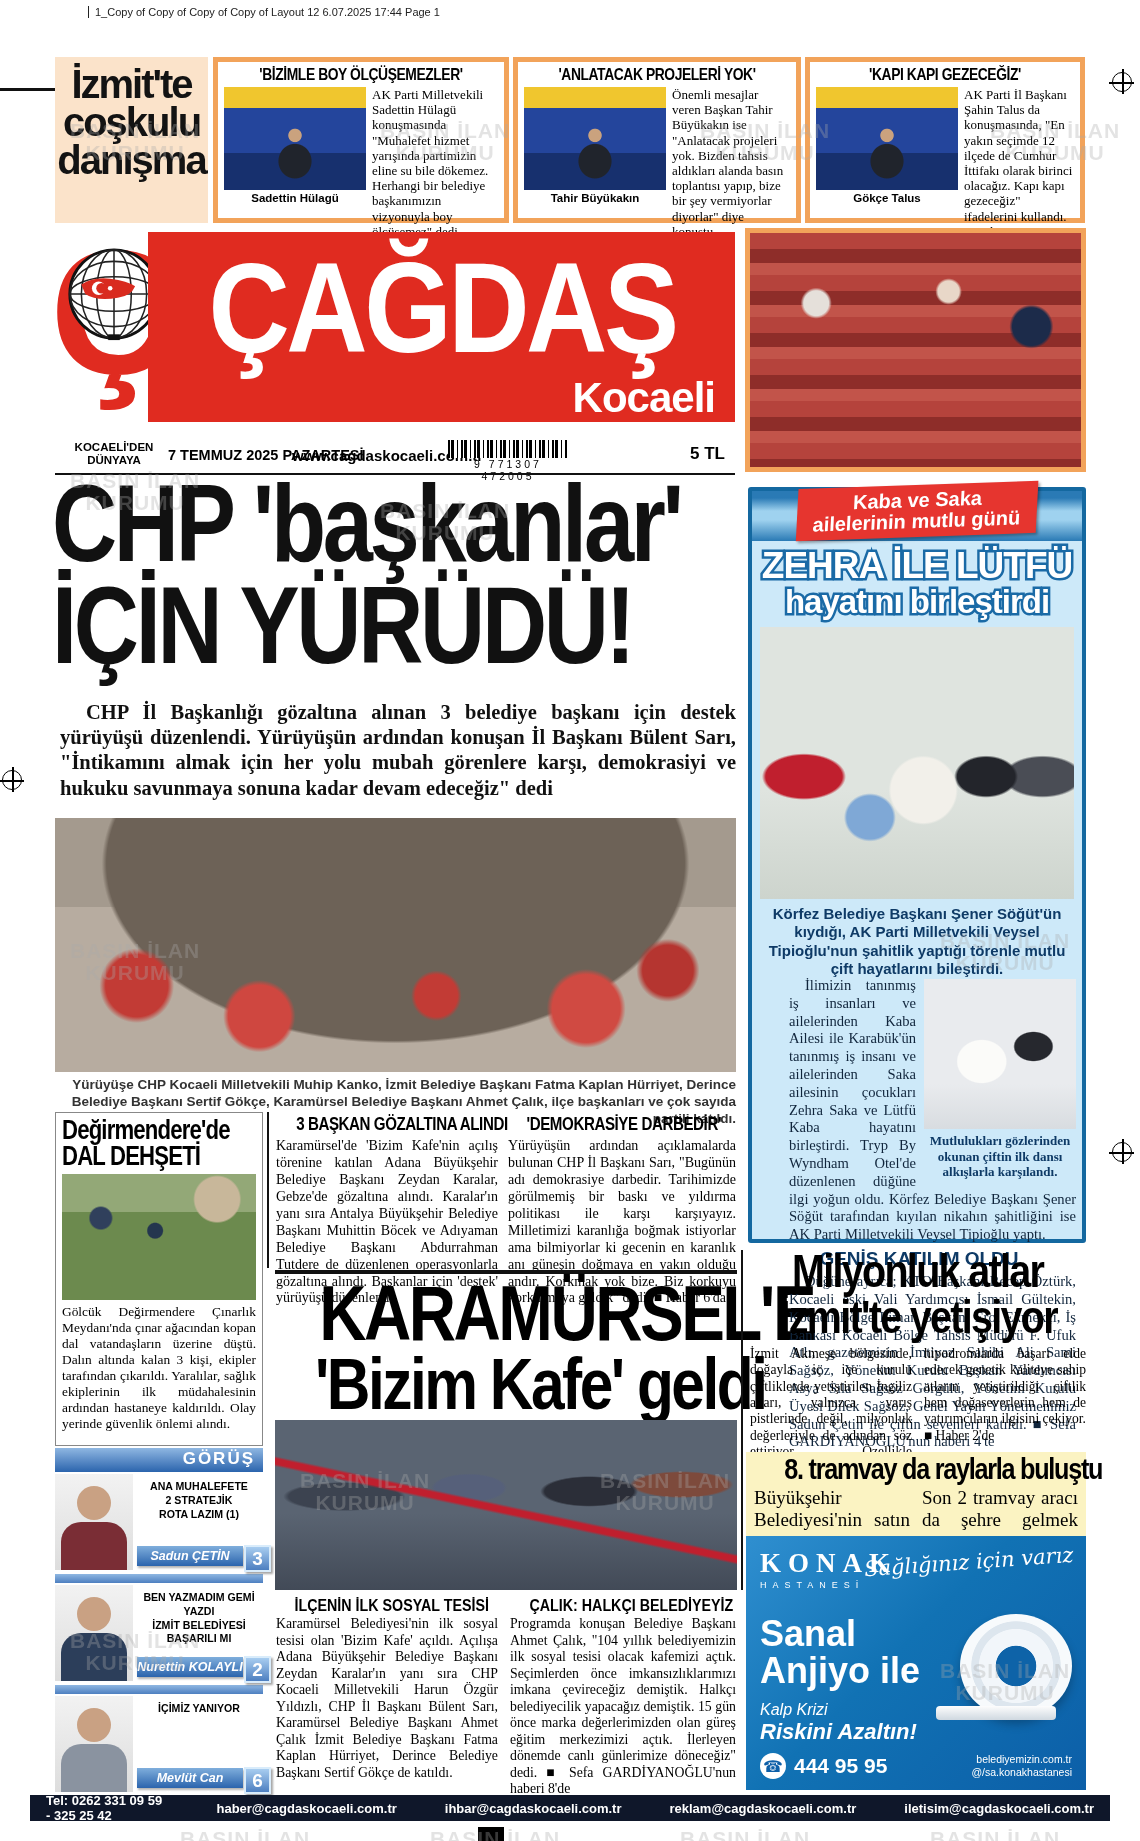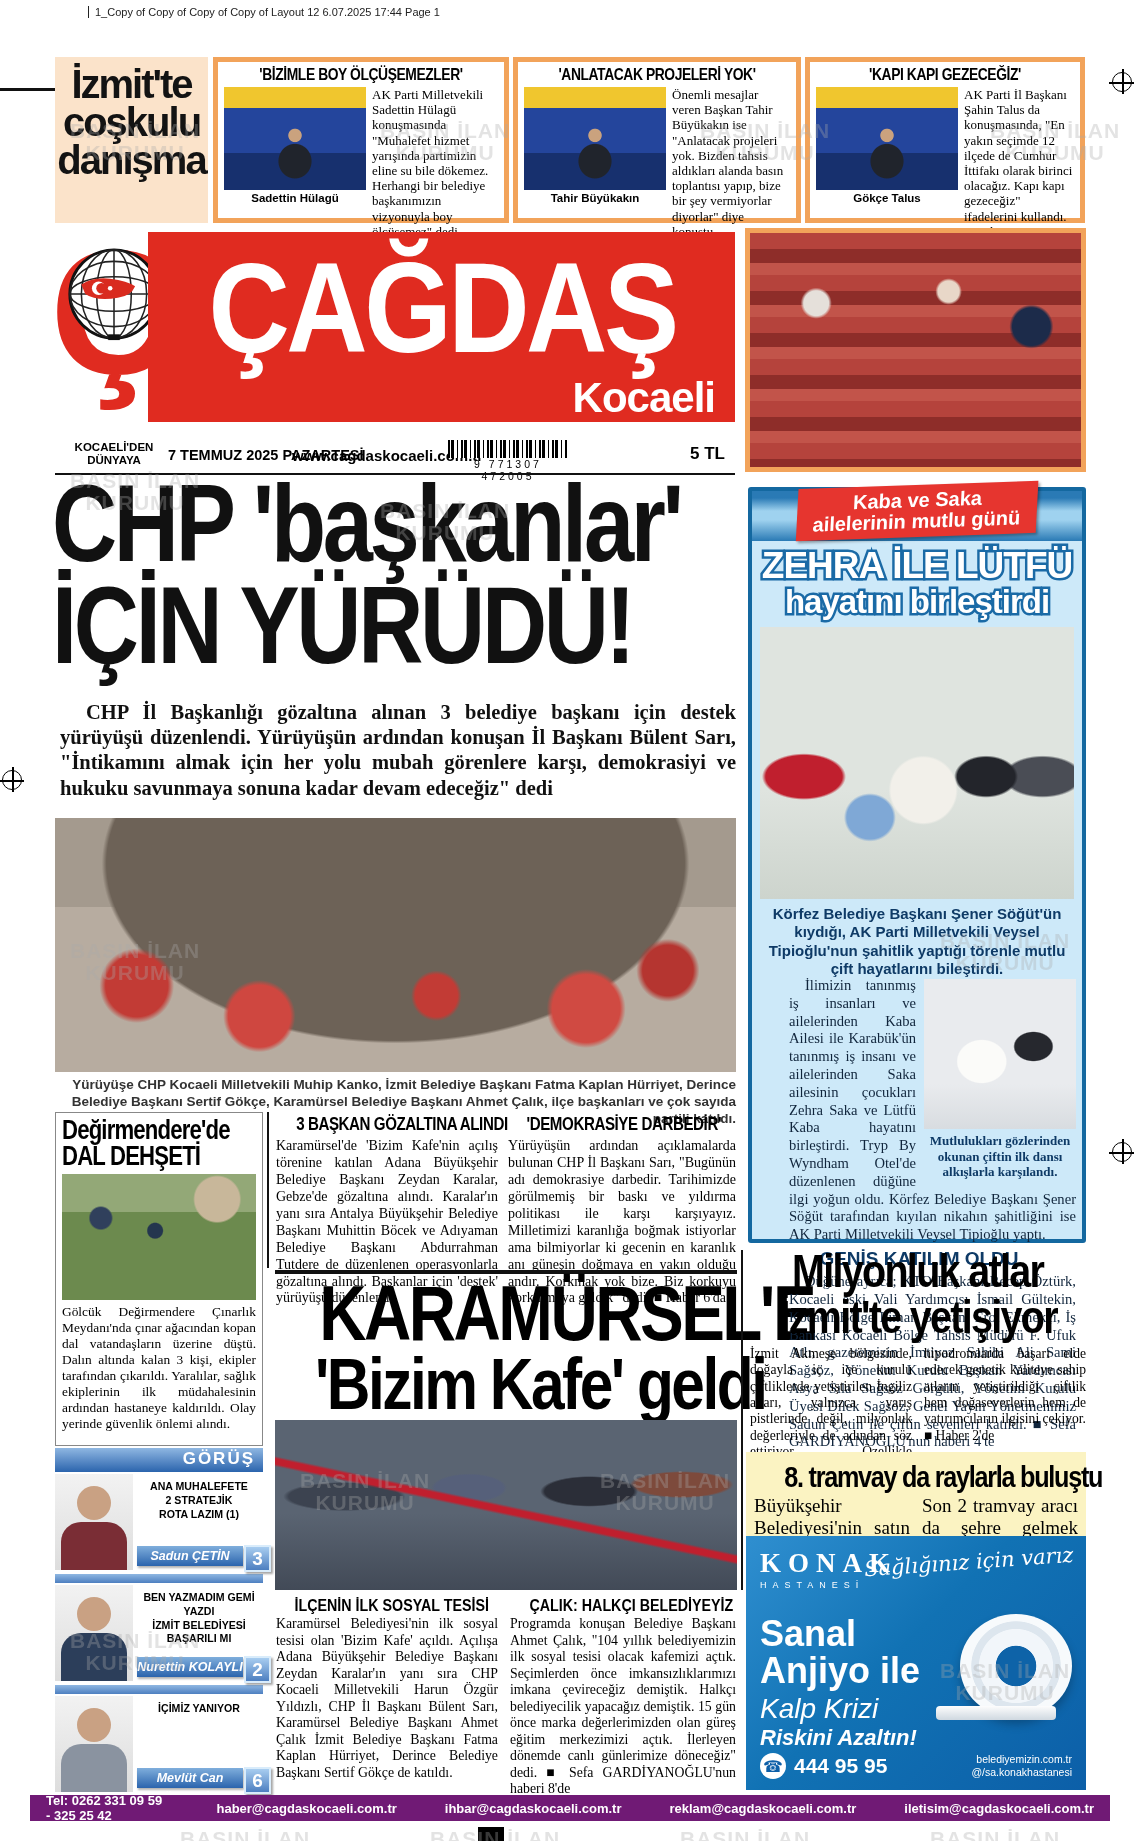--- a/index.html
+++ b/index.html
@@ -141,31 +141,31 @@
   .wed-inset { float:right; width:152px; margin:2px 0 4px 8px; }
   .wed-inset .photo { width:100%; height:150px; }
   .wed-inset .ic { font-size:13px; font-weight:bold; color:#0e3a66; text-align:center; line-height:1.2; margin-top:4px; }
   .wed-sub { text-align:center; font-weight:900; font-size:19px; color:#0e3a66; font-family:"Liberation Sans",sans-serif; margin:3px 0; }
   .wed-body p { text-indent:16px;margin-left:27px; }
 
   
   .atlar-h { left:750px; top:1248px; width:336px; text-align:center; line-height:.97; }
   .atlar-h .a { font-size:47px; font-weight:900; letter-spacing:-2px; }
   .atlar-b { left:750px; top:1346px; width:336px; font-size:13.6px; line-height:1.2; columns:2; column-gap:12px; }
-  .tram { left:746px; top:1452px; width:340px; height:104px; background:#FBF3C2; padding:8px 8px; }
+  .tram { left:746px; top:1452px; width:340px; height:104px; background:#FBF3C2; padding:0 8px; }
   .tram .th { text-align:center; font-size:30px; font-weight:900; letter-spacing:-1.5px; }
   .tram .tb { font-size:19px; line-height:1.18; columns:2; column-gap:12px; margin-top:1px; }
   .konak { left:746px; top:1536px; width:340px; height:254px; color:#fff;
     background:linear-gradient(135deg,#2F8FD0 0%,#1172B4 45%,#0C5FA8 100%); padding:12px 14px; overflow:hidden; }
   .konak .brand { font-family:"Liberation Serif",serif; font-size:27px; letter-spacing:7px; font-weight:bold; }
   .konak .brand-sub { font-size:9px; letter-spacing:6px; margin-top:1px; }
   .konak .script { position:absolute; right:12px; top:14px; font-family:"DejaVu Serif",serif; font-style:italic;
     font-size:21px; transform:rotate(-4deg); }
   .konak .big { font-size:36px; font-weight:900; line-height:1.02; margin-top:26px; }
-  .konak .it1 { font-style:italic; font-size:28px; margin-top:4px; }
+  .konak .it1 { font-style:italic; font-size:16px; margin-top:12px; }
   .konak .it2 { font-style:italic; font-size:22px; font-weight:bold; }
   .ct-ring { position:absolute; right:14px; top:78px; width:112px; height:104px; border-radius:50%;
     background:radial-gradient(circle, #0e63a8 0 26%, #f2f6fa 27% 48%, #dde6ee 49% 58%, #f7fafc 59% 100%);
     box-shadow:0 6px 10px rgba(0,0,0,.25); }
   .ct-bed { position:absolute; right:30px; top:170px; width:120px; height:14px; background:linear-gradient(#fdfdfd,#cfd8e0); border-radius:4px; }
   .konak-foot { position:absolute; left:14px; bottom:10px; width:312px; display:flex; align-items:center; gap:8px; }
   .phone-ic { width:26px; height:26px; border-radius:50%; background:#fff; color:#0C5FA8; font-size:16px;
     display:flex; align-items:center; justify-content:center; }
   .konak-foot .num { font-size:21px; font-weight:900; }
   .konak-foot .web { font-size:10.5px; margin-left:auto; text-align:right; line-height:1.3; }
@@ -183,21 +183,21 @@
   .g-title { position:absolute; left:82px; top:6px; width:124px; font-size:10.6px; font-weight:bold; text-align:center; line-height:1.3; }
   .g-name { position:absolute; left:82px; bottom:6px; width:106px; height:20px;
     background:linear-gradient(180deg,#7FAEDC,#2B64AD); color:#fff; font-weight:bold; font-style:italic;
     font-size:12.5px; text-align:center; line-height:20px; box-shadow:1px 2px 2px rgba(0,0,0,.3); }
   .g-badge { position:absolute; right:-8px; bottom:0px; width:27px; height:27px;
     background:linear-gradient(180deg,#a8cdf0,#4d7fc0); border:2px solid #d9ecfb; color:#fff;
     font-size:19px; font-weight:900; text-align:center; line-height:24px; box-shadow:2px 2px 2px rgba(0,0,0,.35); }
   .g-div { height:9px; background:linear-gradient(180deg,#8fb7e2,#4d7fc0); margin:2px 0; }
 
   
-  .footer { left:30px; top:1795px; width:1080px; height:26px; background:#701a75; color:#fff;
+  .footer { left:30px; top:1795px; width:1080px; height:26px; background:#0f172a; color:#fff;
     display:flex; align-items:center; justify-content:space-between; padding:0 16px; font-size:13px; font-weight:bold;gap:48px; }
 </style>
 </head>
 <body>
 
 <div id="page">
 
   <div class="abs print-line">1_Copy of Copy of Copy of Copy of Layout 12  6.07.2025  17:44  Page 1</div>
   <div class="abs edge-line"></div>
   <div class="abs regmark" style="left:1112px; top:72px;"></div>

